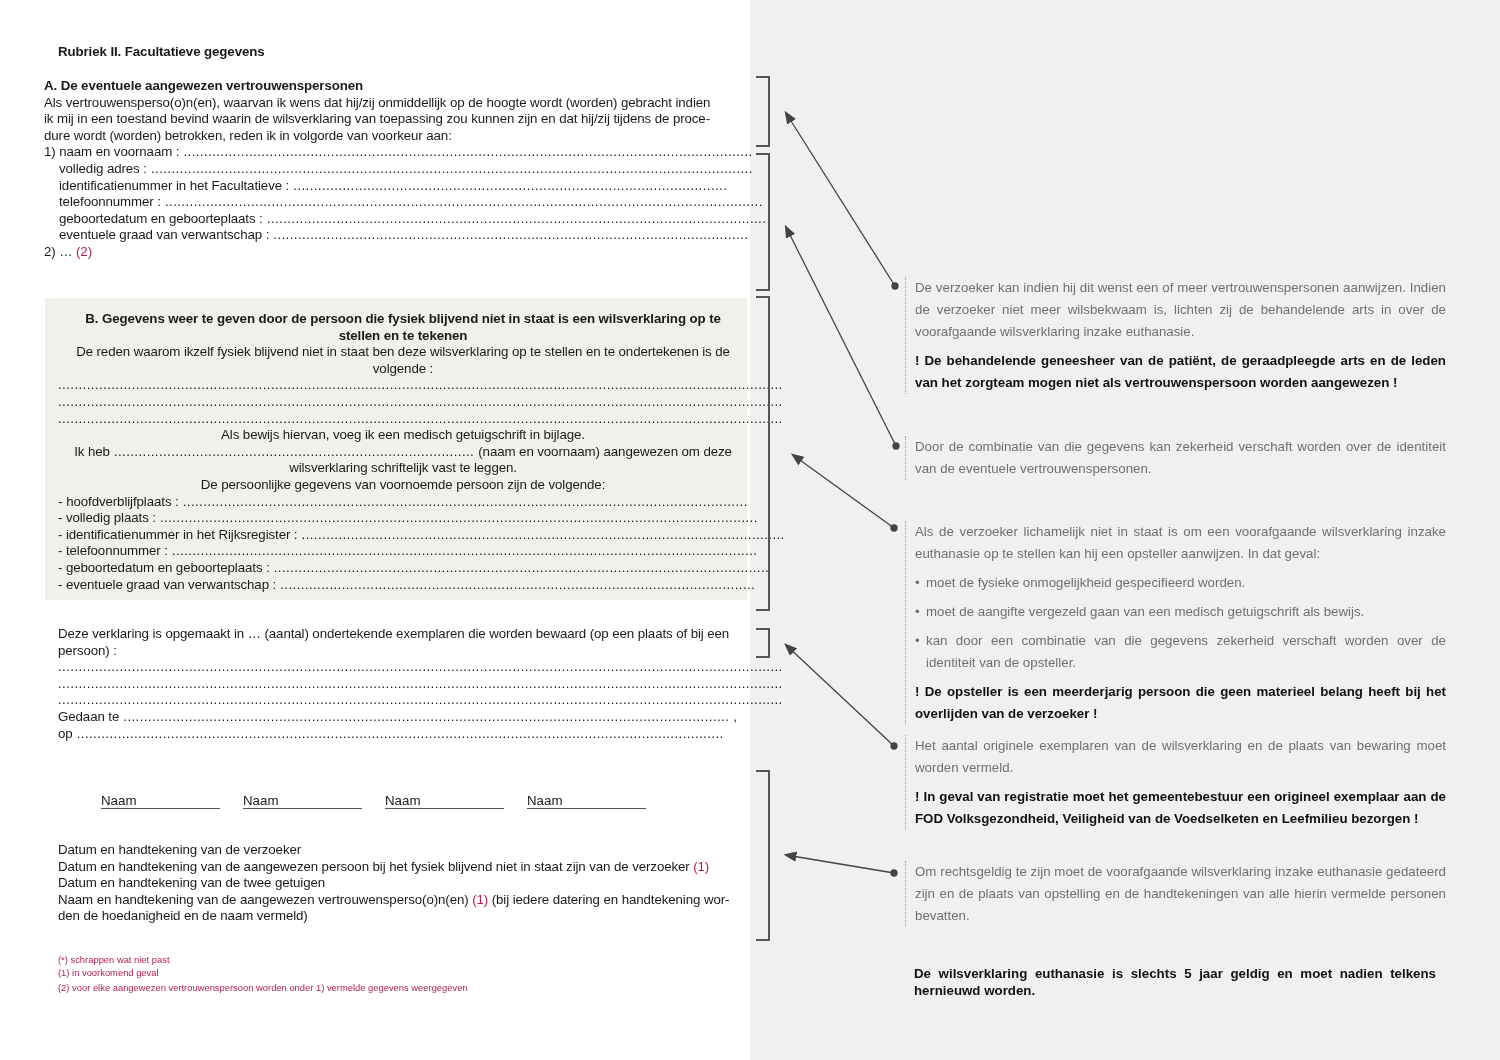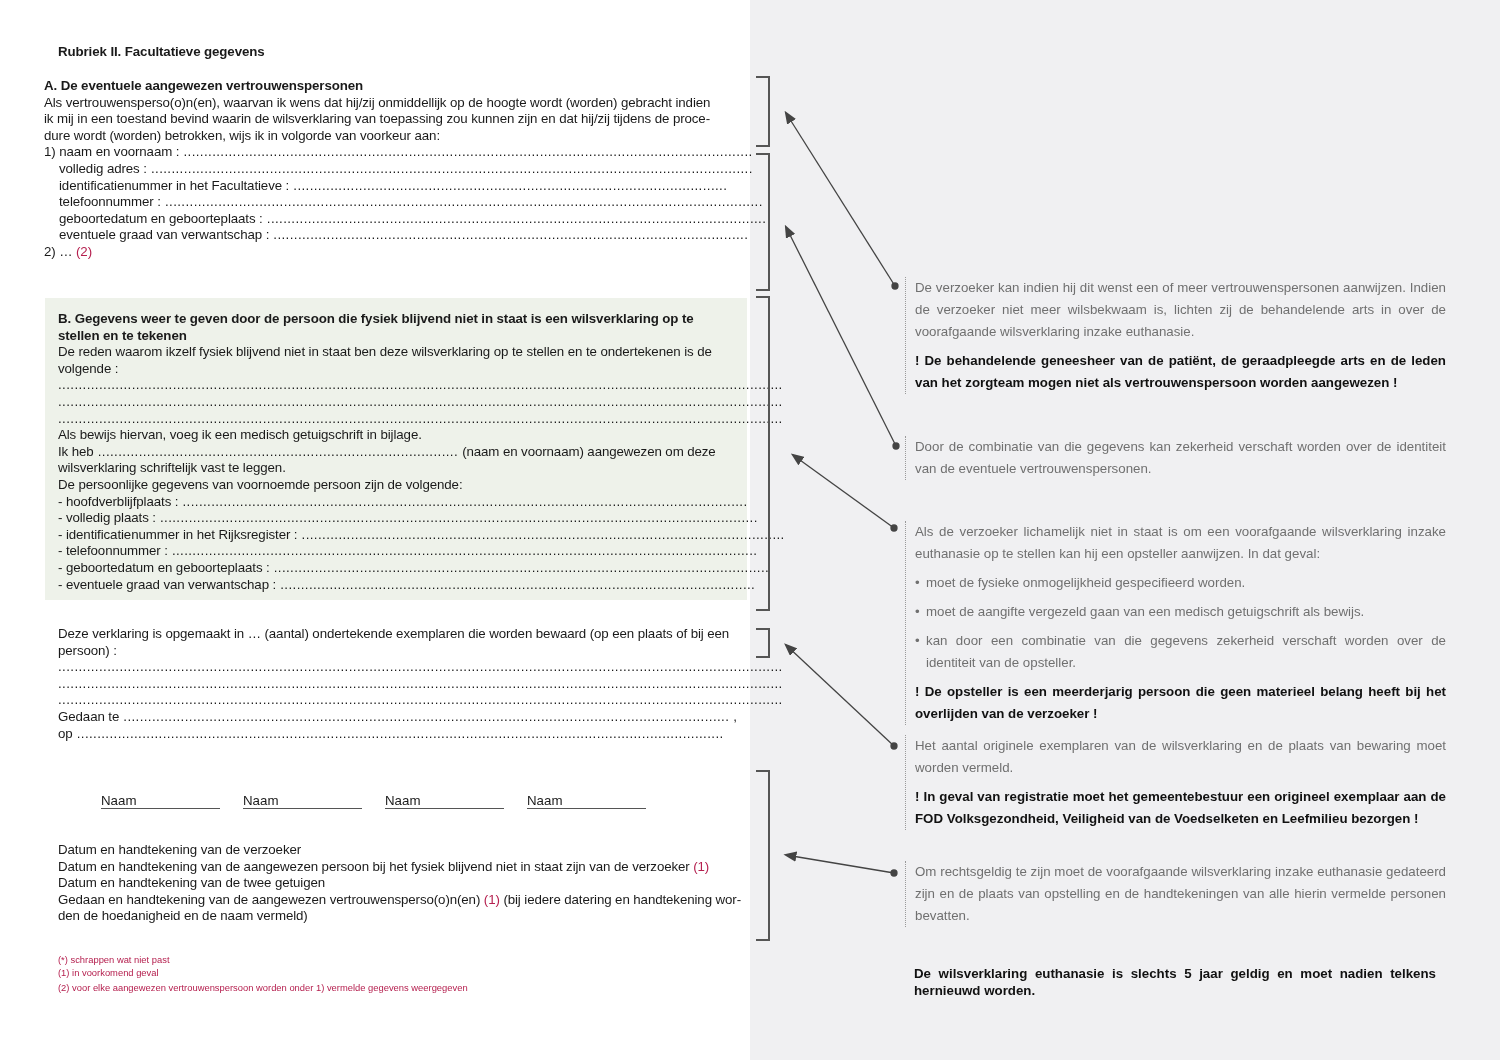--- a/index.html
+++ b/index.html
@@ -50,31 +50,31 @@
 
 <div class="right-pane"></div>
 <div class="greenbox"></div>
 
 <div class="abs doc bold" style="left:58px;top:44px;">Rubriek II. Facultatieve gegevens</div>
 
 <div class="abs doc" style="left:44px;top:78px;width:690px;">
   <div class="line bold">A. De eventuele aangewezen vertrouwenspersonen</div>
   <div class="line">Als vertrouwensperso(o)n(en), waarvan ik wens dat hij/zij onmiddellijk op de hoogte wordt (worden) gebracht indien</div>
   <div class="line">ik mij in een toestand bevind waarin de wilsverklaring van toepassing zou kunnen zijn en dat hij/zij tijdens de proce-</div>
-  <div class="line">dure wordt (worden) betrokken, wijs ik in volgorde van voorkeur aan:</div>
+  <div class="line">dure wordt (worden) betrokken, reden ik in volgorde van voorkeur aan:</div>
   <div class="line"><span>1) naam en voornaam :</span><span class="dots"> ...........................................................................................................................................</span></div>
   <div class="line indent"><span>volledig adres :</span><span class="dots">  ...................................................................................................................................................</span></div>
   <div class="line indent"><span>identificatienummer in het Facultatieve :</span><span class="dots"> ..........................................................................................................</span></div>
   <div class="line indent"><span>telefoonnummer :</span><span class="dots">  ..................................................................................................................................................</span></div>
   <div class="line indent"><span>geboortedatum en geboorteplaats :</span><span class="dots"> ..........................................................................................................................</span></div>
   <div class="line indent"><span>eventuele graad van verwantschap :</span><span class="dots"> ....................................................................................................................</span></div>
   <div class="line"><span>2) … </span><span class="red">(2)</span></div>
 </div>
 
-<div class="abs doc" style="left:58px;top:311px;width:690px;">
+<div class="abs doc" style="left:58px;top:311px;width:690px;text-align:center;">
   <div class="line bold">B. Gegevens weer te geven door de persoon die fysiek blijvend niet in staat is een wilsverklaring op te</div>
   <div class="line bold">stellen en te tekenen</div>
   <div class="line">De reden waarom ikzelf fysiek blijvend niet in staat ben deze wilsverklaring op te stellen en te ondertekenen is de</div>
   <div class="line">volgende :</div>
   <div class="line dots">.................................................................................................................................................................................</div>
   <div class="line dots">.................................................................................................................................................................................</div>
   <div class="line dots">.................................................................................................................................................................................</div>
   <div class="line">Als bewijs hiervan, voeg ik een medisch getuigschrift in bijlage.</div>
   <div class="line"><span>Ik heb</span><span class="dots"> ........................................................................................ </span><span>(naam en voornaam)  aangewezen om deze</span></div>
   <div class="line">wilsverklaring schriftelijk vast te leggen.</div>
@@ -99,21 +99,21 @@
 
 <div class="sig" style="left:101px;">Naam</div>
 <div class="sig" style="left:243px;">Naam</div>
 <div class="sig" style="left:385px;">Naam</div>
 <div class="sig" style="left:527px;">Naam</div>
 
 <div class="abs doc" style="left:58px;top:842px;width:690px;">
   <div class="line">Datum en handtekening van de verzoeker</div>
   <div class="line"><span>Datum en handtekening van de aangewezen persoon bij het fysiek blijvend niet in staat zijn van de verzoeker </span><span class="red">(1)</span></div>
   <div class="line">Datum en handtekening van de twee getuigen</div>
-  <div class="line"><span>Gedaan en handtekening van de aangewezen vertrouwensperso(o)n(en) </span><span class="red">(1)</span><span> (bij iedere datering en handtekening wor-</span></div>
+  <div class="line"><span>Naam en handtekening van de aangewezen vertrouwensperso(o)n(en) </span><span class="red">(1)</span><span> (bij iedere datering en handtekening wor-</span></div>
   <div class="line">den de hoedanigheid en de naam vermeld)</div>
 </div>
 
 <div class="footnotes">
   <div>(*) schrappen wat niet past</div>
   <div>(1) in voorkomend geval</div>
   <div style="margin-top:3px;">(2) voor elke aangewezen  vertrouwenspersoon worden onder 1) vermelde gegevens weergegeven</div>
 </div>
 
 <div class="bracket" style="left:756px;top:76px;height:67px;"></div>

